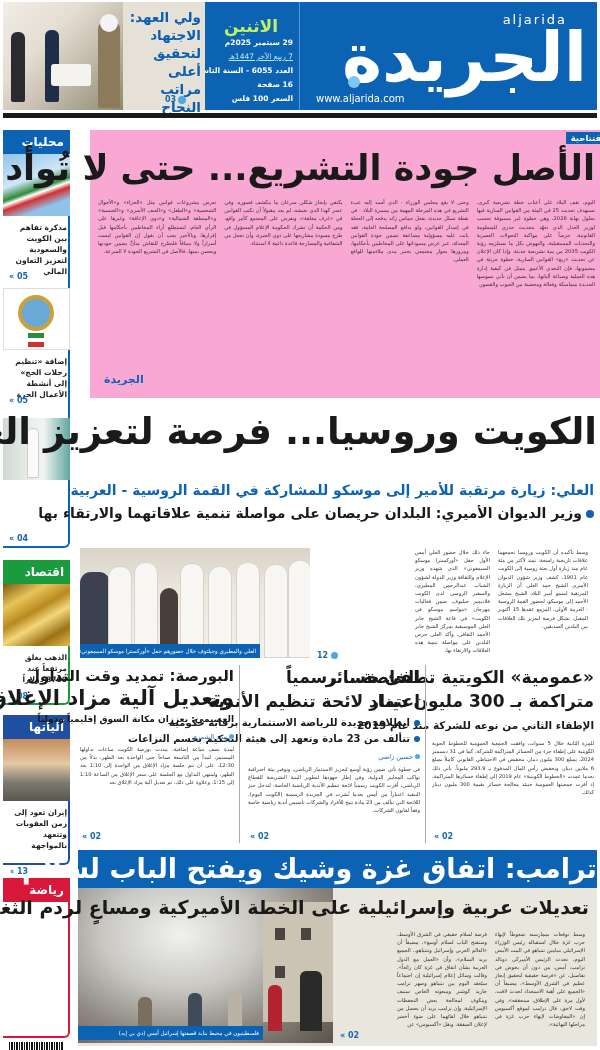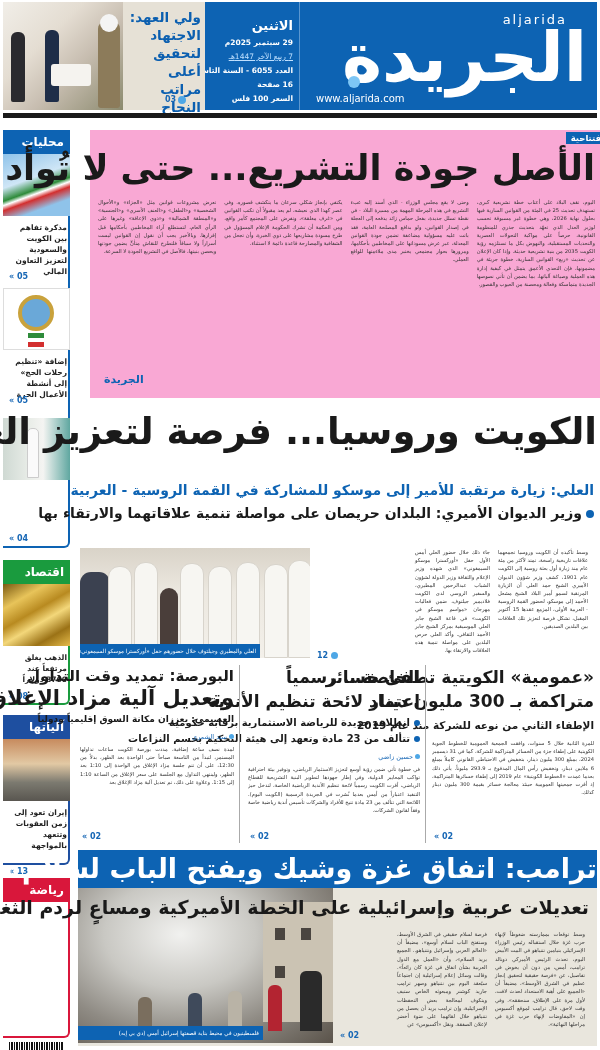--- a/index.html
+++ b/index.html
@@ -13,21 +13,21 @@
   .mh-photo .p2 { position:absolute; left:42px; top:28px; width:14px; height:72px; background:#1e2d48; border-radius:6px 6px 2px 2px; }
   .mh-photo .p3 { position:absolute; left:95px; top:18px; width:22px; height:88px; background:#8c7b5a; border-radius:9px 9px 3px 3px; }
   .mh-photo .p3h { position:absolute; left:97px; top:12px; width:18px; height:18px; background:#f4f4f4; border-radius:50%; }
   .mh-photo .sofa { position:absolute; left:48px; top:62px; width:40px; height:22px; background:#f5f3ef; border-radius:3px; }
   .mh-teaser { width:82px; height:108px; background:#e6e1d6; padding:6px 4px 0 4px; text-align:right; direction:rtl; position:relative; }
   .mh-teaser .t { font-family:"DejaVu Sans",sans-serif; font-weight:bold; font-size:13.5px; line-height:18px; color:#0b5fb0; }
   .mh-teaser .pg { position:absolute; left:6px; bottom:6px; font-size:8px; font-weight:bold; color:#1767b5; direction:ltr;margin-left:36px; }
   .mh-teaser .pg .dot { display:inline-block; width:8px; height:8px; border-radius:50%; background:#4ea7e6; vertical-align:middle; margin-left:2px; }
   .mh-blue { flex:1; height:108px; background:#0d63b3; display:flex; direction:ltr; }
   .mh-date { width:95px; height:100%; border-right:1px solid #5b97d0; padding:14px 6px 0 4px; text-align:right; direction:rtl; color:#fff; }
-  .mh-date .day { font-size:13px; font-weight:bold; color:#ffffff; line-height:20px; }
+  .mh-date .day { font-size:17px; font-weight:bold; color:#bef264; line-height:20px;text-align:center; }
   .mh-date .ln { font-size:7.5px; font-weight:bold; line-height:14px; white-space:nowrap; }
   .mh-date .ln.hijri { color:#bfe0ff; font-weight:normal;text-decoration:underline; }
   .mh-logo { flex:1; position:relative; }
   .mh-logo .latin { position:absolute; right:30px; top:10px; color:#fff; font-size:13px; letter-spacing:2px; font-family:"DejaVu Sans",sans-serif; }
   .mh-logo .ar { position:absolute; right:10px; top:16px; color:#fff; font-size:68px; font-weight:bold; line-height:80px; font-family:"DejaVu Sans",sans-serif; direction:rtl; letter-spacing:-2px; }
   .mh-logo .dotb { position:absolute; left:48px; top:74px; width:12px; height:12px; border-radius:50%; background:#7dc6f5; }
   .mh-logo .url { position:absolute; left:16px; bottom:6px; color:#fff; font-size:10px; font-family:"DejaVu Sans",sans-serif; }
   .rule-black { position:absolute; top:113px; left:3px; width:594px; height:5px; background:#1a1a1a; }
 
   

